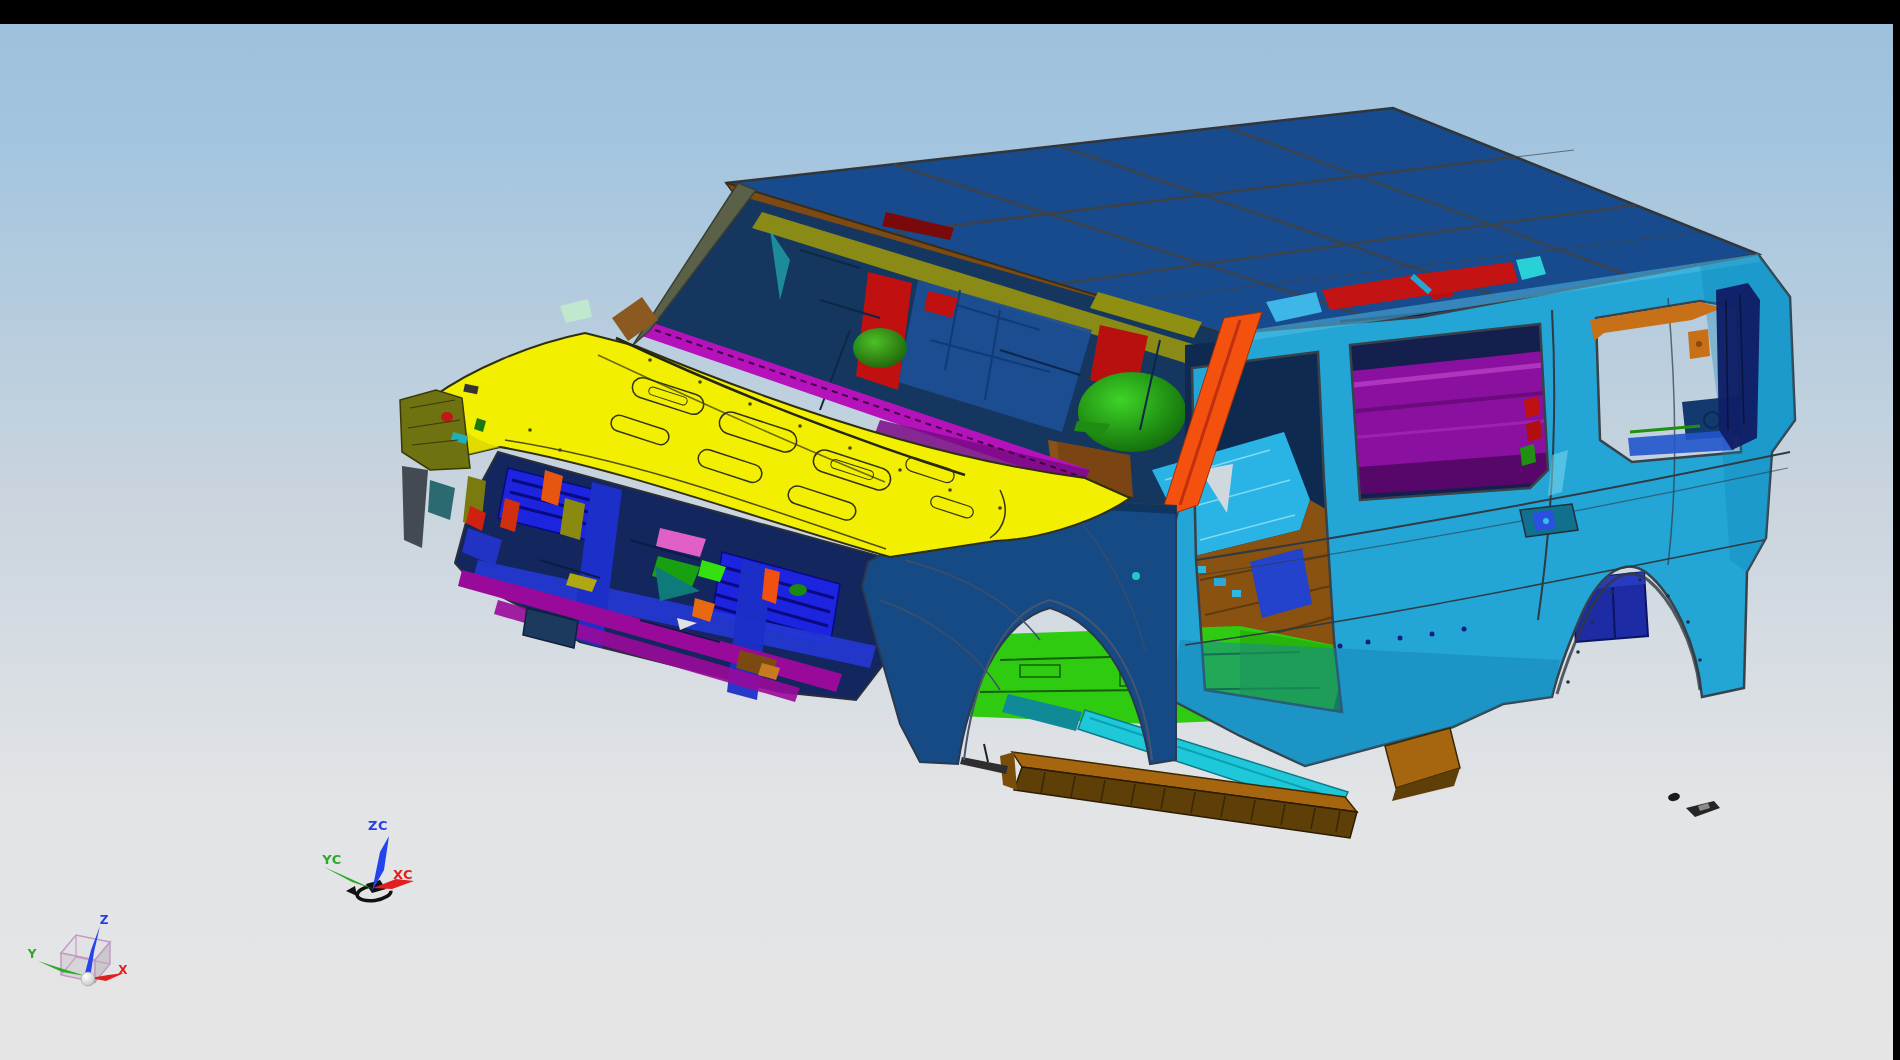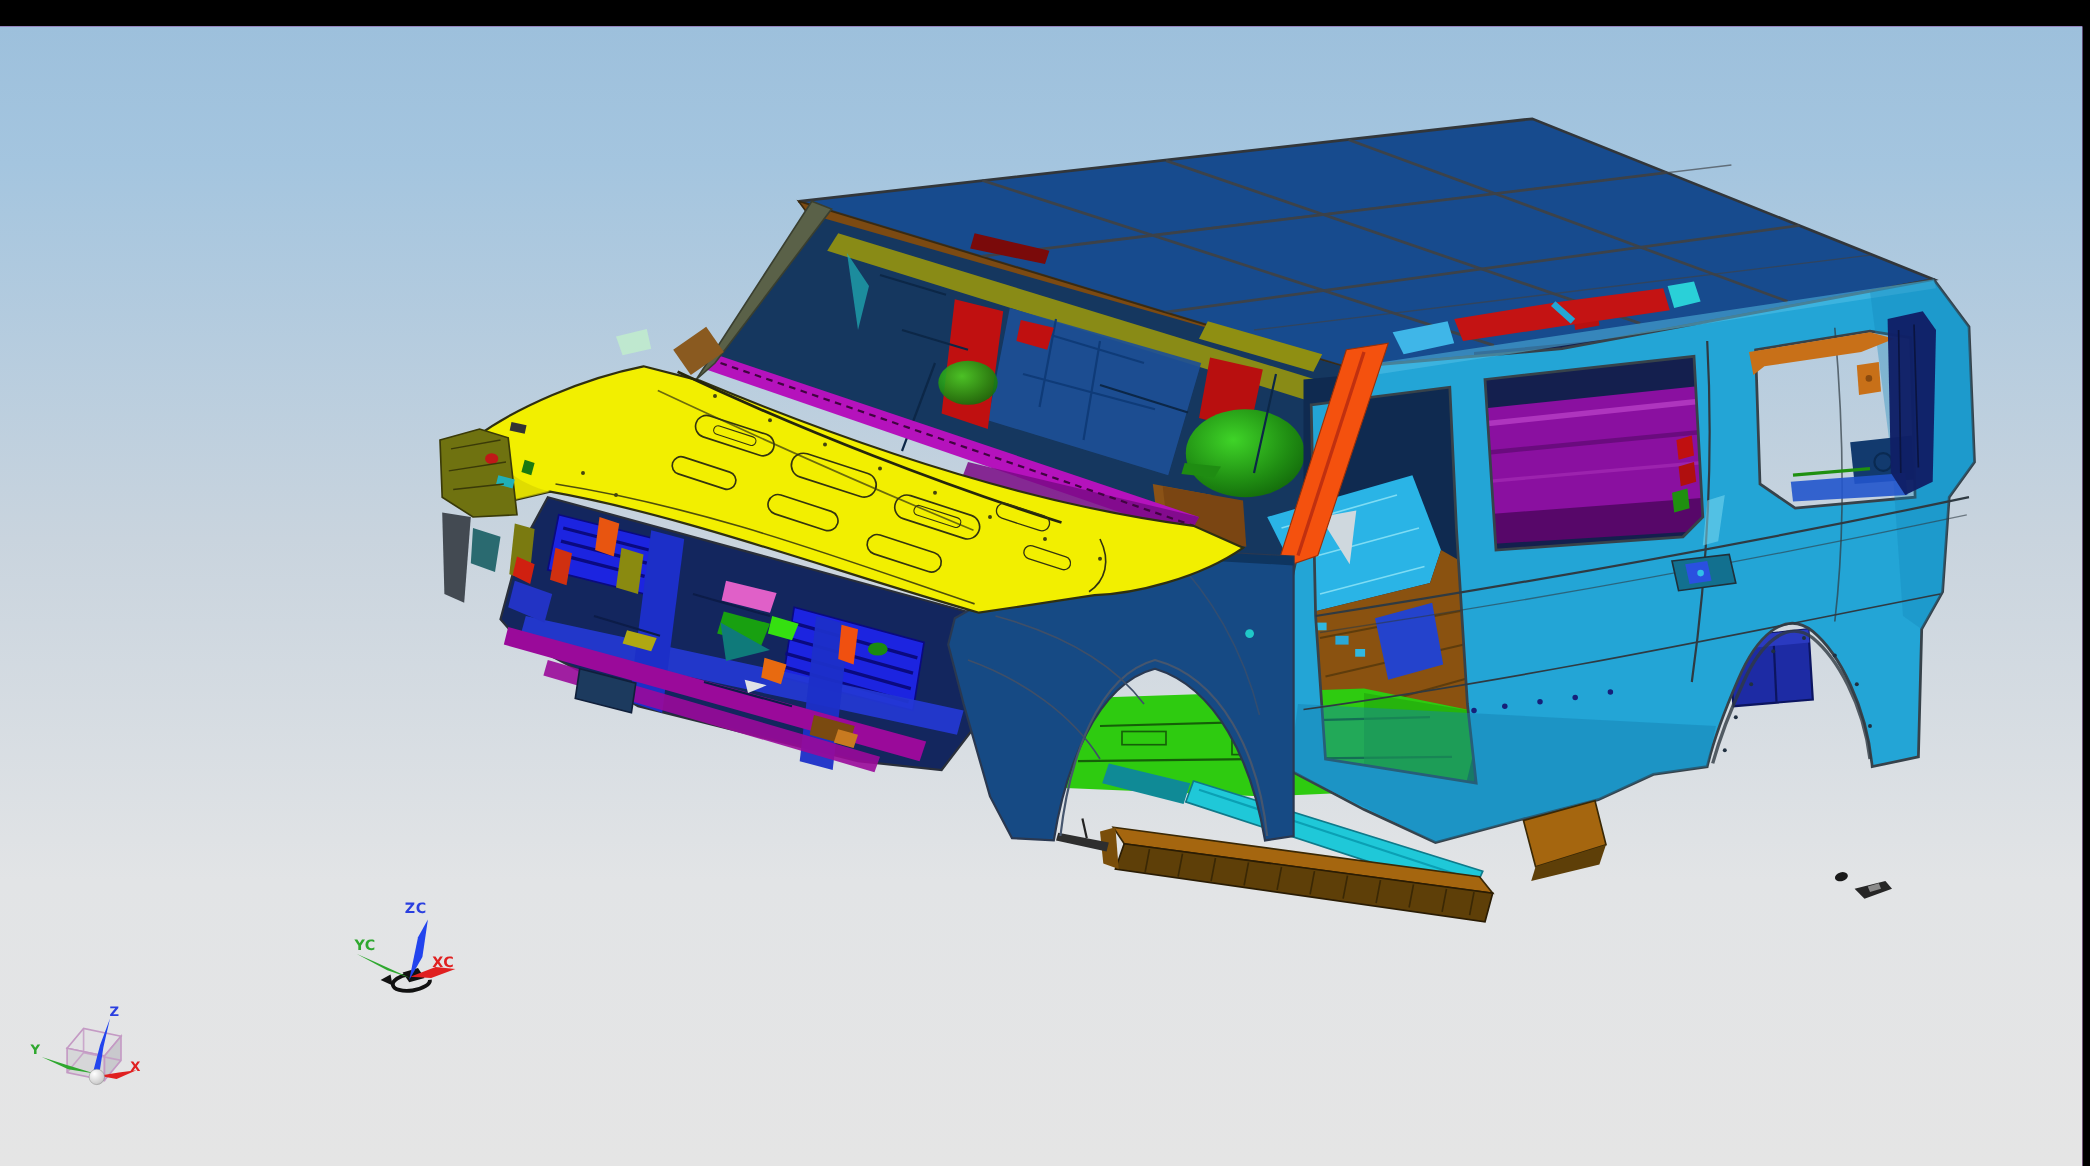--- a/index.html
+++ b/index.html
@@ -1,16 +1,16 @@
 <!DOCTYPE html>
 <html><head>
 <meta charset="utf-8">
 <style>
   html,body{margin:0;padding:0;background:#000;}
-  .screen{position:relative;width:1900px;height:1060px;background:#d946ef;overflow:hidden;
+  .screen{position:relative;width:1900px;height:1060px;background:#fdba74;overflow:hidden;
           font-family:"DejaVu Sans","Liberation Sans",sans-serif;}
   svg{display:block;}
   text{font-family:"DejaVu Sans","Liberation Sans",sans-serif;font-weight:bold;}
   .axis-label{font-size:13px;letter-spacing:0.5px;}
   .axis-label-small{font-size:12px;}
 </style>
 </head>
 <body>
 
 <div class="screen">

